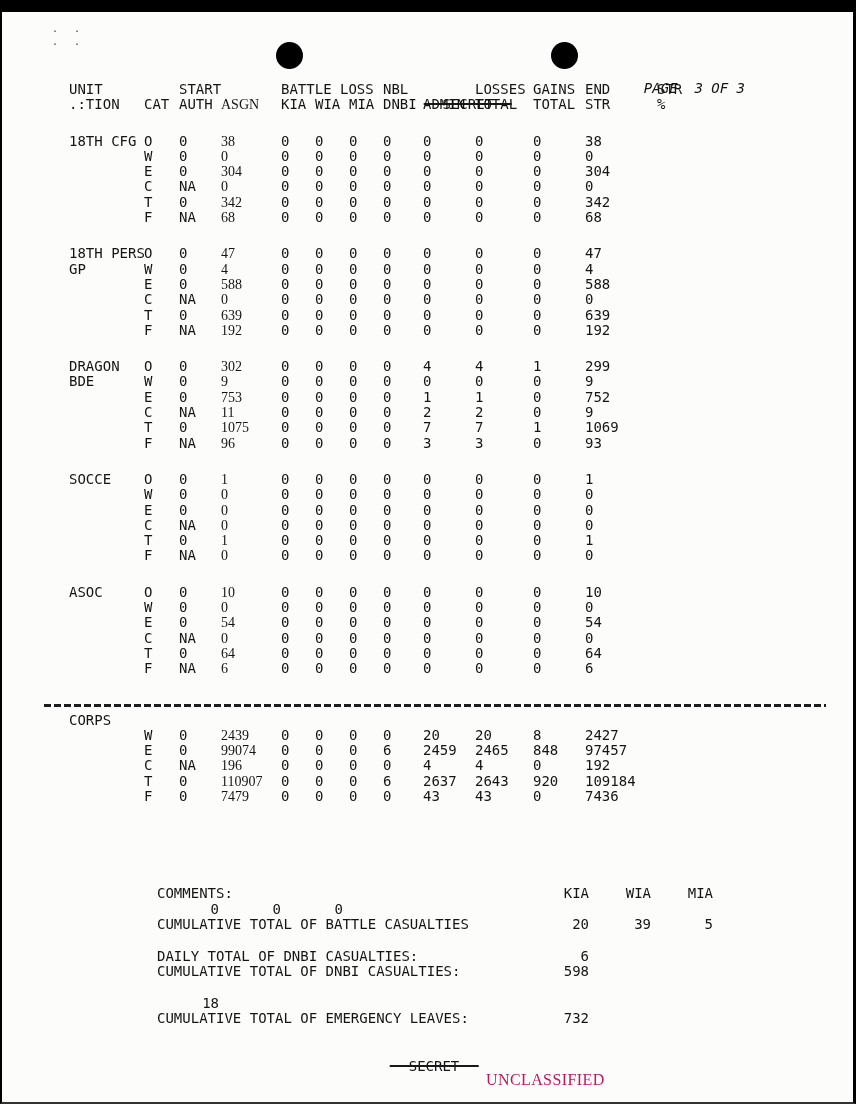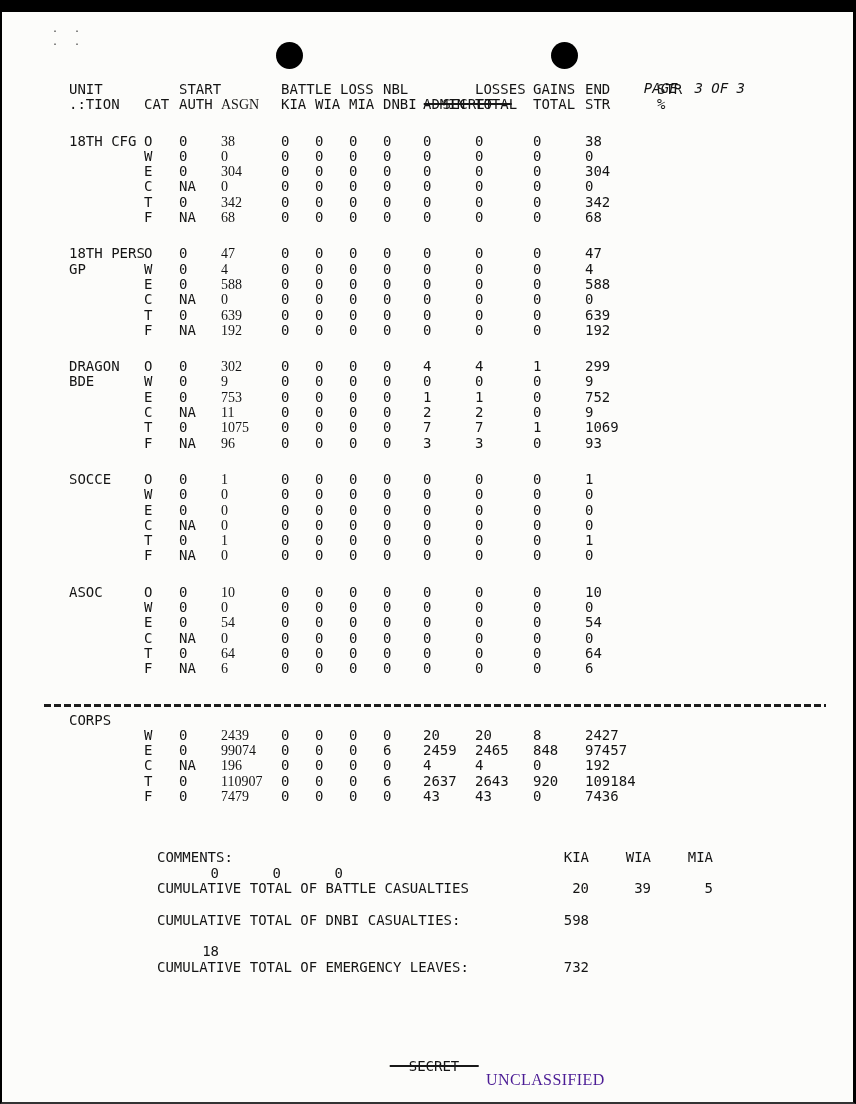--- a/index.html
+++ b/index.html
@@ -39,29 +39,29 @@
   .h-unit   { padding-left:20px; }
   .h-start  { text-align:right; padding-right:6px; }
   .h-battle { text-align:center; }
   .h-nbl    { text-align:center; }
   .h-end    { text-align:center; }
   tr.spacer td { height:21px; line-height:21px; }
   tr.sep td { height:15px; vertical-align:middle; }
   .dash-line { width:782px; margin-left:-25px; height:3px;
     background:repeating-linear-gradient(90deg,#1c1c1c 0 7px,transparent 7px 10px); }
 
-  .comments { position:absolute; top:850px; left:155px; line-height:15.5px; }
+  .comments { position:absolute; top:886px; left:155px; line-height:15.5px; }
   .c-row { display:flex; }
   .c-label { width:370px; white-space:pre; }
   .c-val { width:62px; text-align:right; white-space:pre; }
   .c-gap { height:16px; }
 
   .footer-secret { position:absolute; top:1058px; left:432px; transform:translateX(-50%); }
   .footer-unclass { position:absolute; top:1071px; left:484px;
-    font-family:"Liberation Serif", serif; font-size:16px; letter-spacing:0.4px; color:#4c1d95; }
+    font-family:"Liberation Serif", serif; font-size:16px; letter-spacing:0.4px; color:#be185d; }
 </style>
 </head>
 <body>
 
 <div class="page">
   <div class="top-bar"></div>
   <div class="hole hole-1"></div>
   <div class="hole hole-2"></div>
   <div class="scan-marks"><span>. .</span><br><span>. .</span></div>
 
@@ -682,20 +682,24 @@
       <span class="c-val">0</span>
     </div>
     <div class="c-row">
       <span class="c-label">CUMULATIVE TOTAL OF BATTLE CASUALTIES</span>
       <span class="c-val">20</span>
       <span class="c-val">39</span>
       <span class="c-val">5</span>
     </div>
     <div class="c-gap"></div>
     <div class="c-row">
+      <span class="c-label">DAILY TOTAL OF DNBI CASUALTIES:</span>
+      <span class="c-val">6</span>
+    </div>
+    <div class="c-row">
       <span class="c-label">CUMULATIVE TOTAL OF DNBI CASUALTIES:</span>
       <span class="c-val">598</span>
     </div>
     <div class="c-gap"></div>
     <div class="c-row">
       <span class="c-val">18</span>
     </div>
     <div class="c-row">
       <span class="c-label">CUMULATIVE TOTAL OF EMERGENCY LEAVES:</span>
       <span class="c-val">732</span>

